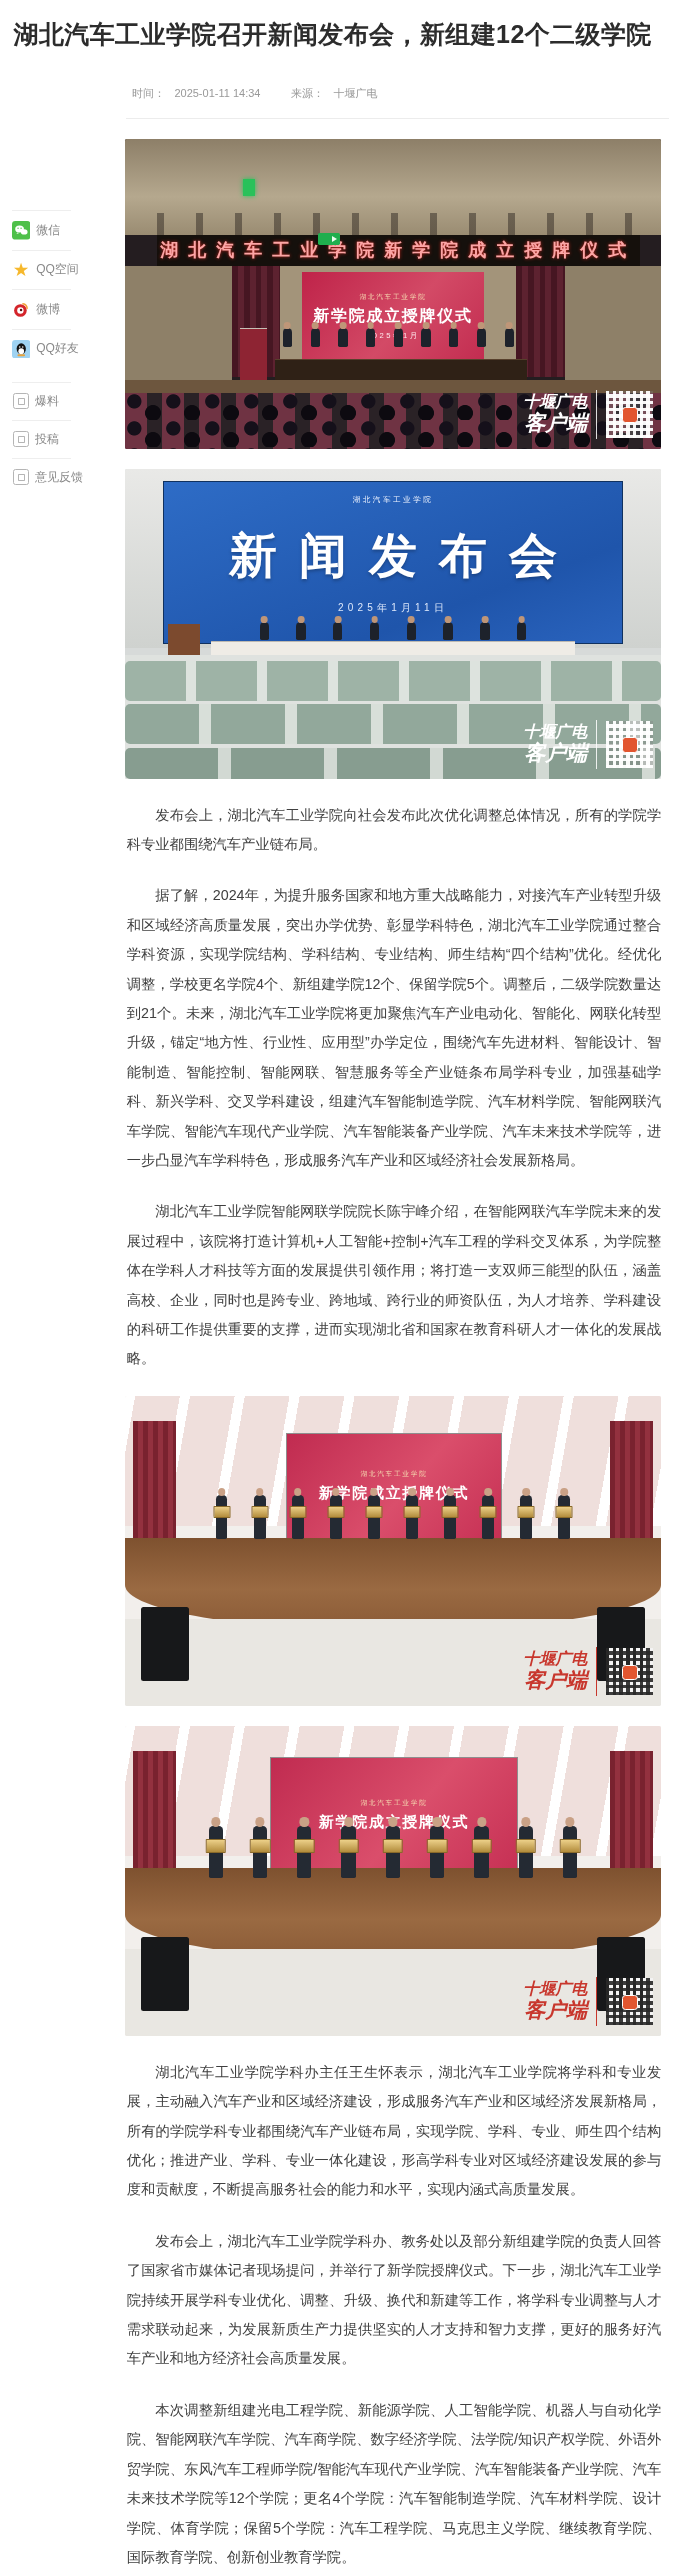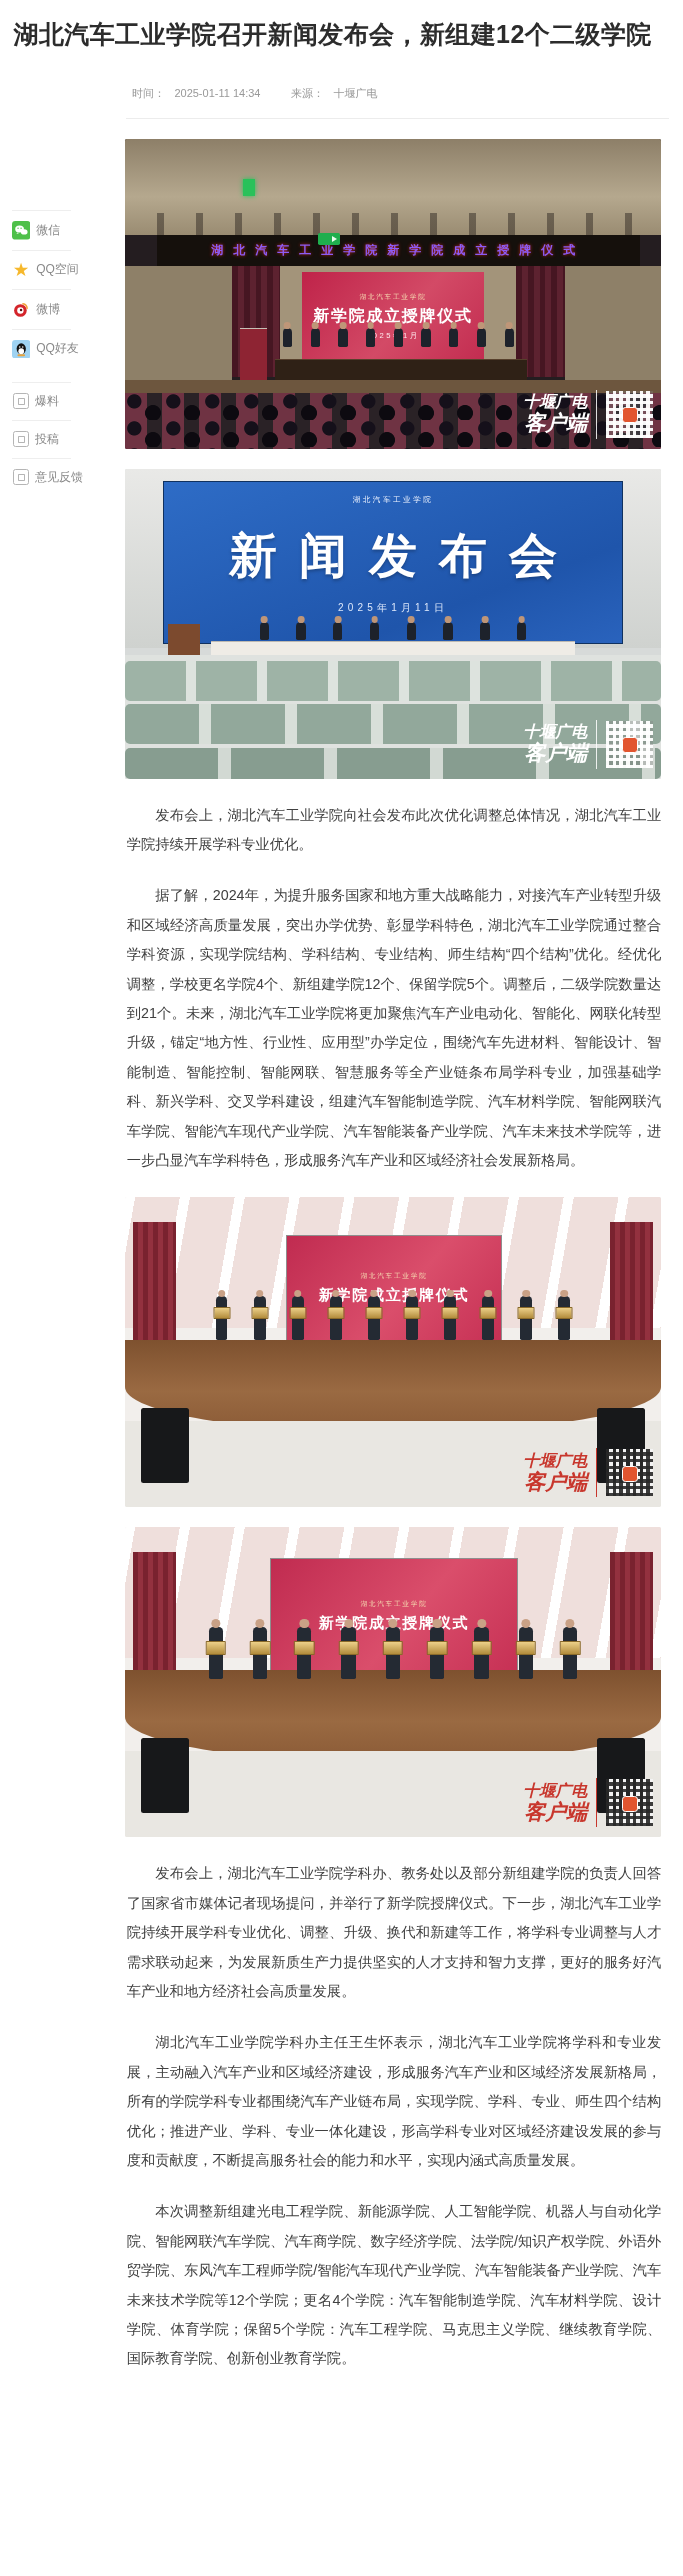--- a/index.html
+++ b/index.html
@@ -69,21 +69,21 @@
   .p1-ceiling{position:absolute;inset:0 0 auto 0;height:31%;
       background:linear-gradient(#8d7f68,#b5a88e 60%,#9a8c72);}
   .p1-truss{position:absolute;top:24%;left:0;right:0;height:7%;
       background:repeating-linear-gradient(90deg,transparent 0 32px,#3a322a 32px 39px);opacity:.55;}
   .p1-exit{position:absolute;top:13%;left:22%;width:11.8px;height:17px;background:#29c15a;box-shadow:0 0 5px #29c15a;}
   .p1-arrow{position:absolute;top:30.5%;left:36%;width:22px;height:11.8px;background:#1fae4e;border-radius:1.7px;}
   .p1-arrow::after{content:"";position:absolute;right:2.5px;top:2.5px;border-left:5.9px solid #eafff0;
       border-top:3.4px solid transparent;border-bottom:3.4px solid transparent;}
   .p1-led{position:absolute;top:31%;left:6%;right:4%;height:10%;background:#15100c;
       display:flex;align-items:center;justify-content:center;}
-  .p1-led span{color:#8b5cf6;font-weight:700;font-size:12px;letter-spacing:10px;white-space:nowrap;
+  .p1-led span{color:#fca5a5;font-weight:700;font-size:18px;letter-spacing:10px;white-space:nowrap;
       text-shadow:0 0 3.4px rgba(255,45,35,.8);}
   .p1-wall{position:absolute;top:41%;left:0;right:0;height:33%;background:#a3947a;}
   .p1-curtain{position:absolute;top:41%;height:36%;width:9%;
       background:repeating-linear-gradient(90deg,#461622 0 5.9px,#5d2230 5.9px 11.8px);}
   .p1-curtain.l{left:20%;}
   .p1-curtain.r{right:18%;}
   .p1-sidewall{position:absolute;top:41%;height:37%;width:20%;background:#8e8068;}
   .p1-sidewall.l{left:0;}
   .p1-sidewall.r{right:0;width:18%;}
   .p1-screen{position:absolute;top:43%;left:33%;width:34%;height:29%;
@@ -293,22 +293,23 @@
       <div class="wm white">
         <div class="wm-text">
           <div class="wm-l1">十堰广电</div>
           <div class="wm-l2">客户端</div>
         </div>
         <div class="wm-bar"></div>
         <div class="wm-qr"></div>
       </div>
     </div>
 
-    <p>发布会上，湖北汽车工业学院向社会发布此次优化调整总体情况，湖北汽车工业学院持续开展学科专业优化。</p>
+    <p>发布会上，湖北汽车工业学院向社会发布此次优化调整总体情况，所有的学院学科专业都围绕汽车产业链布局。</p>
     <p>据了解，2024年，为提升服务国家和地方重大战略能力，对接汽车产业转型升级和区域经济高质量发展，突出办学优势、彰显学科特色，湖北汽车工业学院通过整合学科资源，实现学院结构、学科结构、专业结构、师生结构“四个结构”优化。经优化调整，学校更名学院4个、新组建学院12个、保留学院5个。调整后，二级学院数量达到21个。未来，湖北汽车工业学院将更加聚焦汽车产业电动化、智能化、网联化转型升级，锚定“地方性、行业性、应用型”办学定位，围绕汽车先进材料、智能设计、智能制造、智能控制、智能网联、智慧服务等全产业链条布局学科专业，加强基础学科、新兴学科、交叉学科建设，组建汽车智能制造学院、汽车材料学院、智能网联汽车学院、智能汽车现代产业学院、汽车智能装备产业学院、汽车未来技术学院等，进一步凸显汽车学科特色，形成服务汽车产业和区域经济社会发展新格局。</p>
+    <p>湖北汽车工业学院智能网联学院院长陈宇峰介绍，在智能网联汽车学院未来的发展过程中，该院将打造计算机+人工智能+控制+汽车工程的学科交叉体系，为学院整体在学科人才科技等方面的发展提供引领作用；将打造一支双师三能型的队伍，涵盖高校、企业，同时也是跨专业、跨地域、跨行业的师资队伍，为人才培养、学科建设的科研工作提供重要的支撑，进而实现湖北省和国家在教育科研人才一体化的发展战略。</p>
 
     <div class="photo stagephoto photo3">
       <div class="sp-ceiling"></div>
       <div class="sp-curtain l"></div>
       <div class="sp-curtain r"></div>
       <div class="sp-screen">
         <div class="scr-logo">湖北汽车工业学院</div>
         <div class="scr-title">新学院成立授牌仪式</div>
       </div>
       <div class="sp-stage"></div>
@@ -363,19 +364,19 @@
       <div class="wm red">
         <div class="wm-text">
           <div class="wm-l1">十堰广电</div>
           <div class="wm-l2">客户端</div>
         </div>
         <div class="wm-bar"></div>
         <div class="wm-qr"></div>
       </div>
     </div>
 
+    <p>湖北汽车工业学院学科办主任王生怀表示，湖北汽车工业学院将学科和专业发展，主动融入汽车产业和区域经济建设，形成服务汽车产业和区域经济发展新格局，所有的学院学科专业都围绕汽车产业链布局，实现学院、学科、专业、师生四个结构优化；推进产业、学科、专业一体化建设，形高学科专业对区域经济建设发展的参与度和贡献度，不断提高服务社会的能力和水平，实现内涵式高质量发展。</p>
     <p>发布会上，湖北汽车工业学院学科办、教务处以及部分新组建学院的负责人回答了国家省市媒体记者现场提问，并举行了新学院授牌仪式。下一步，湖北汽车工业学院持续开展学科专业优化、调整、升级、换代和新建等工作，将学科专业调整与人才需求联动起来，为发展新质生产力提供坚实的人才支持和智力支撑，更好的服务好汽车产业和地方经济社会高质量发展。</p>
-    <p>湖北汽车工业学院学科办主任王生怀表示，湖北汽车工业学院将学科和专业发展，主动融入汽车产业和区域经济建设，形成服务汽车产业和区域经济发展新格局，所有的学院学科专业都围绕汽车产业链布局，实现学院、学科、专业、师生四个结构优化；推进产业、学科、专业一体化建设，形高学科专业对区域经济建设发展的参与度和贡献度，不断提高服务社会的能力和水平，实现内涵式高质量发展。</p>
     <p>本次调整新组建光电工程学院、新能源学院、人工智能学院、机器人与自动化学院、智能网联汽车学院、汽车商学院、数字经济学院、法学院/知识产权学院、外语外贸学院、东风汽车工程师学院/智能汽车现代产业学院、汽车智能装备产业学院、汽车未来技术学院等12个学院；更名4个学院：汽车智能制造学院、汽车材料学院、设计学院、体育学院；保留5个学院：汽车工程学院、马克思主义学院、继续教育学院、国际教育学院、创新创业教育学院。</p>
 
   </main>
 </div>
 
 
 </body></html>

